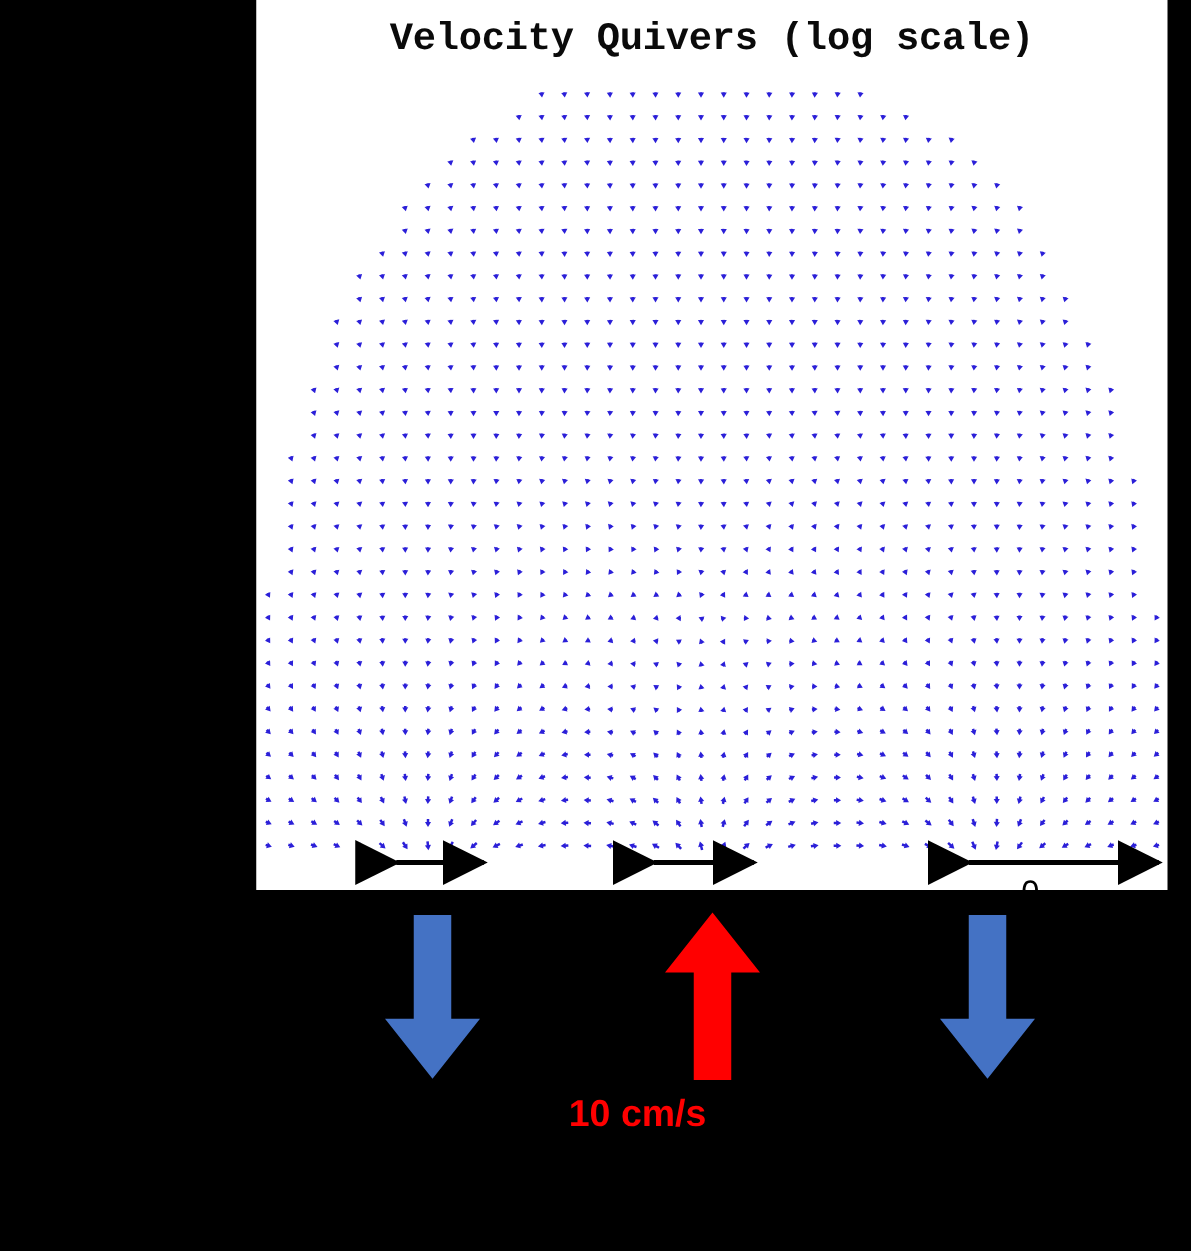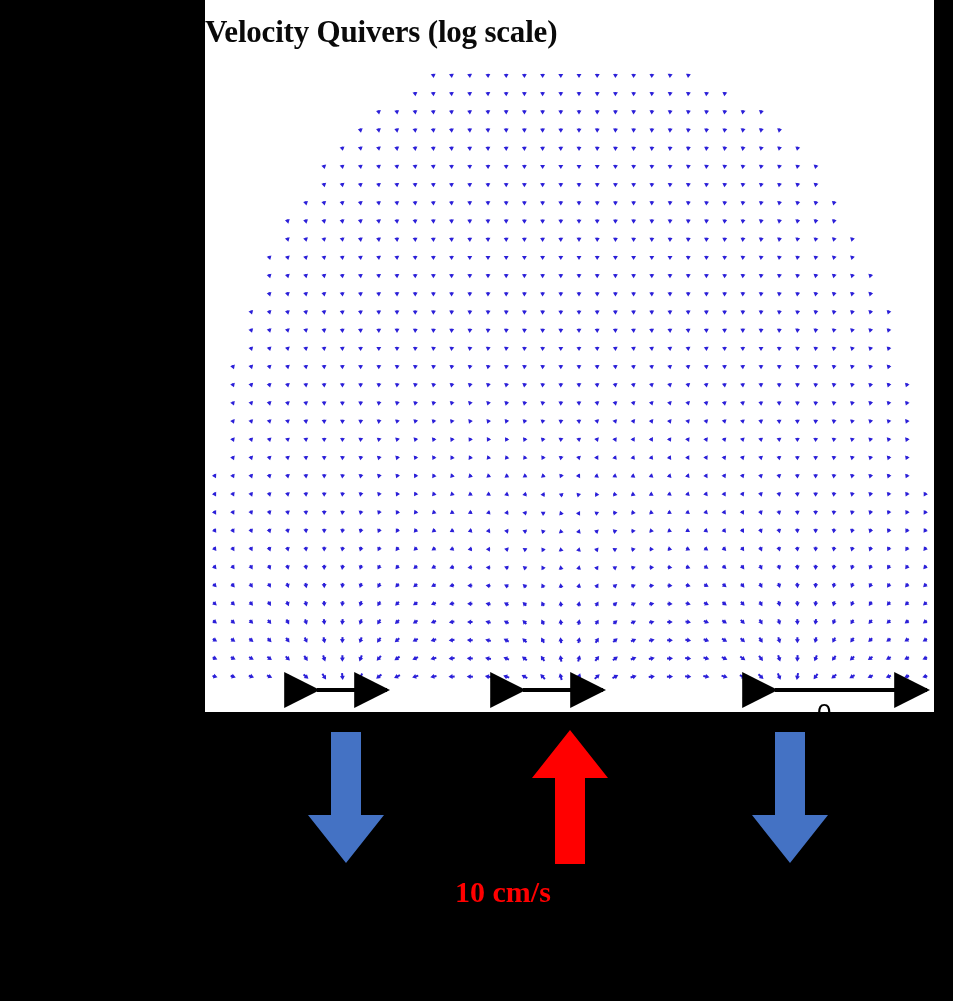--- a/index.html
+++ b/index.html
@@ -32,26 +32,26 @@
     height: 712px;
     background: #ffffff;
     overflow: hidden;
   }
 
   #plot-title {
     position: absolute;
     left: 0;
     top: 14px;
     width: 729px;
-    text-align: left;
+    text-align: center;
     font-size: 31px;
     font-weight: bold;
     color: #0a0a0a;
     letter-spacing: -0.2px;
-    font-family: Liberation Serif, serif;
+    font-family: Liberation Mono, monospace;
     white-space: nowrap;
   }
 
   #quiver-svg {
     position: absolute;
     left: 0; top: 0;
     width: 729px;
     height: 712px;
     display: block;
   }
@@ -88,21 +88,21 @@
     display: block;
   }
 
   #scale-label {
     position: absolute;
     left: 455px;
     top: 875px;
     font-size: 30px;
     font-weight: bold;
     color: #FF0000;
-    font-family: Liberation Serif, serif;
+    font-family: Liberation Sans, sans-serif;
     white-space: nowrap;
     letter-spacing: 0px;
   }
 </style>
 </head>
 <body>
 
 <div id="stage">
 
   <div id="plot-panel">

